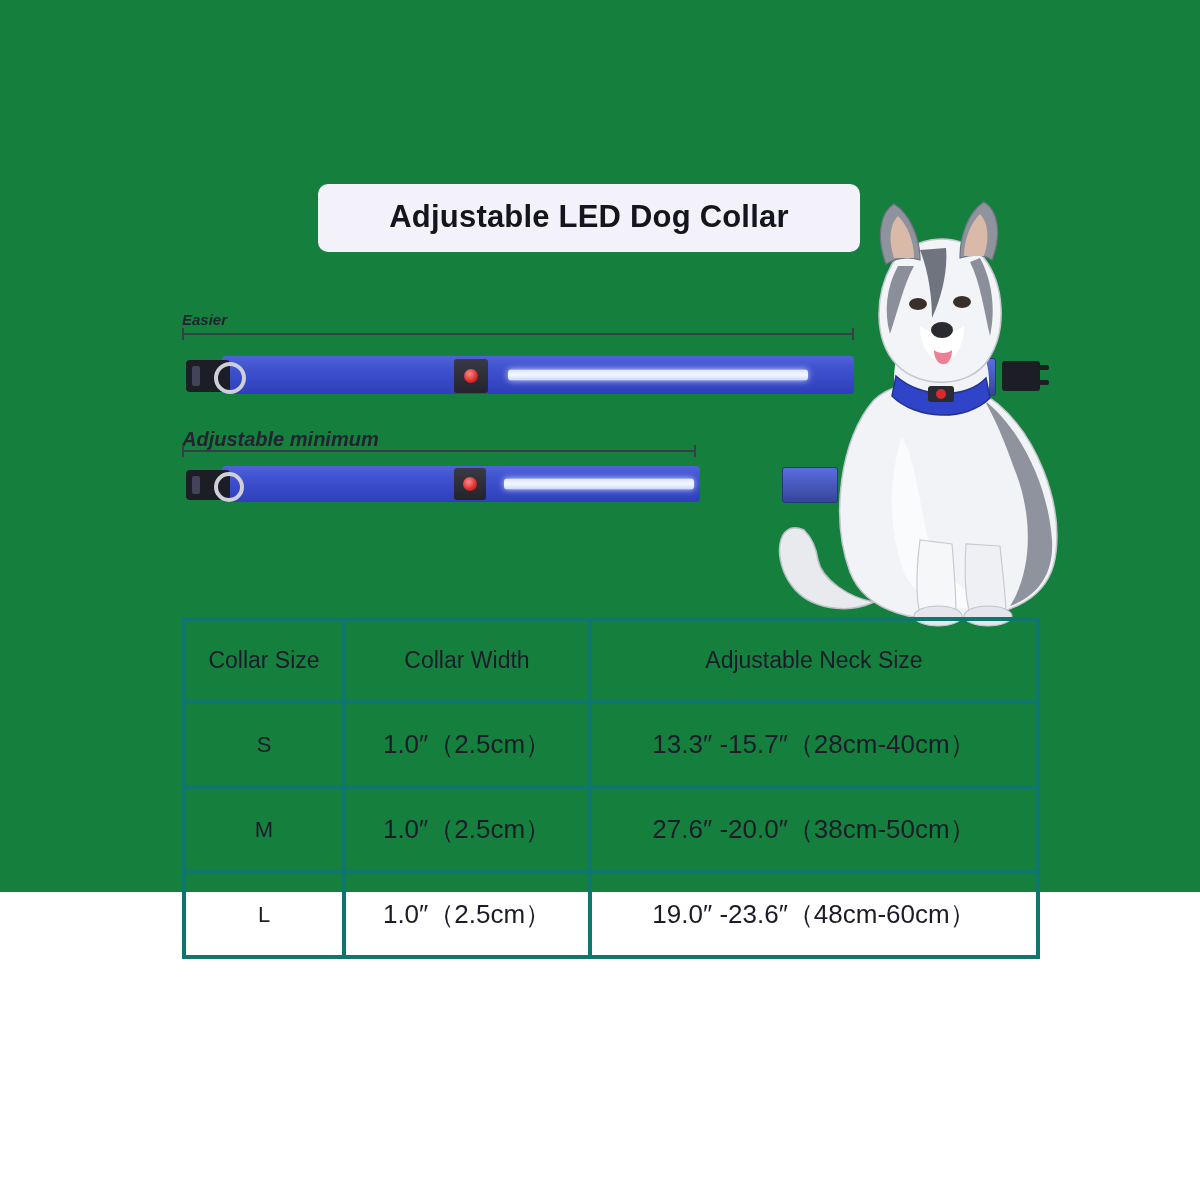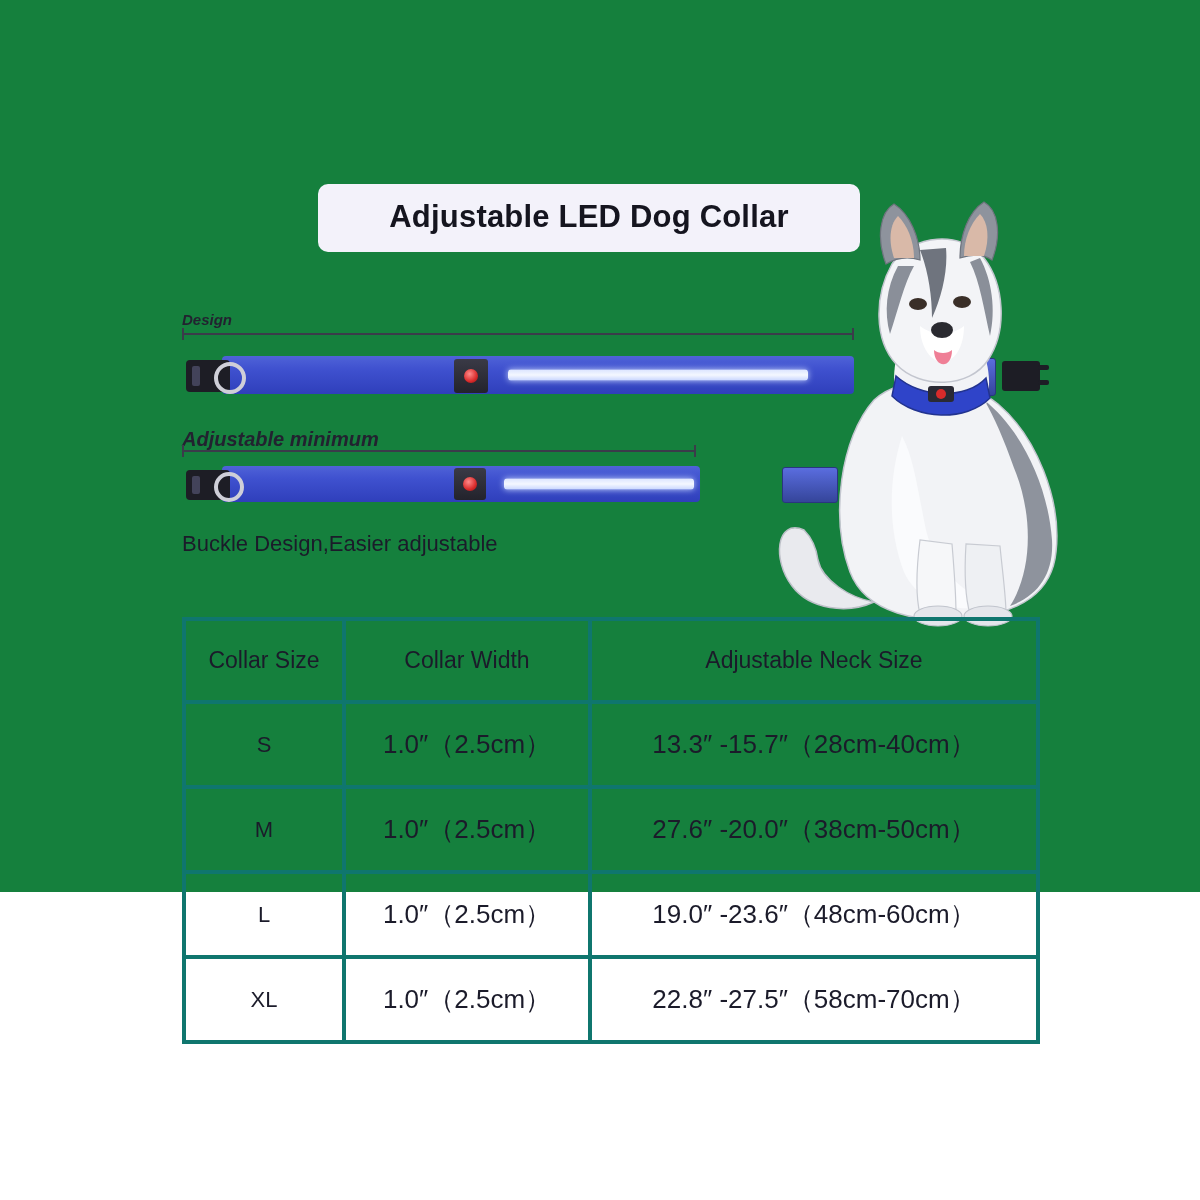--- a/index.html
+++ b/index.html
@@ -229,21 +229,21 @@
   .size-table tbody td.cell-size { font-size: 22px; }
 </style>
 </head>
 <body>
 
 <div id="sheet">
 
   <div class="title-plate"></div>
   <div class="title-text">Adjustable LED Dog Collar</div>
 
-  <div class="label-max">Design</div>
+  <div class="label-max">Easier</div>
   <div class="rule-max"></div>
 
   <div class="collar" style="left:186px; top:356px; width:668px; height:38px;">
     <div class="strap" style="left:36px; width:632px; height:38px;"></div>
     <div class="led" style="left:322px; width:300px;"></div>
     <div class="buckle-dark" style="left:0px; top:4px; width:44px; height:32px;">
       <div class="notch" style="left:6px; top:6px; width:8px; height:20px;"></div>
     </div>
     <div class="ring" style="left:28px; top:6px; width:24px; height:24px;"></div>
     <div class="box-module" style="left:268px; top:3px; width:34px; height:34px;">
@@ -269,21 +269,20 @@
     <div class="box-module" style="left:268px; top:2px; width:32px; height:32px;">
       <span class="dot"></span>
     </div>
     <div class="slider" style="left:596px; top:1px; width:54px; height:34px;"></div>
     <div class="clip-right" style="left:662px; top:4px; width:36px; height:28px;">
       <span class="prong" style="top:4px;"></span>
       <span class="prong" style="top:17px;"></span>
     </div>
   </div>
 
-  <div class="caption-buckle">Buckle Design,Easier adjustable</div>
 
   <div class="dog-wrap">
     <svg width="310" height="430" viewBox="0 0 310 430">
 
       <path d="M34 330 C6 318 2 360 22 386 C40 410 78 414 104 402 C80 398 52 380 48 360 C46 346 40 336 34 330 Z" fill="#e9eaee" stroke="#bdc0c8" stroke-width="1.5"></path>
 
       <path d="M104 200 C70 238 60 318 80 372 C96 414 150 424 200 418 C252 412 282 392 286 352 C292 300 266 236 228 204 C196 178 134 172 104 200 Z" fill="#f2f3f6" stroke="#c3c6cf" stroke-width="1.5"></path>
 
       <path d="M132 236 C118 280 118 330 134 372 C150 408 196 414 224 404 C198 396 166 372 156 330 C148 292 144 258 132 236 Z" fill="#fafbfd"></path>
 
@@ -339,21 +338,16 @@
       <tr>
         <td class="cell-size">M</td>
         <td>1.0″（2.5cm）</td>
         <td>27.6″ -20.0″（38cm-50cm）</td>
       </tr>
       <tr>
         <td class="cell-size">L</td>
         <td>1.0″（2.5cm）</td>
         <td>19.0″ -23.6″（48cm-60cm）</td>
       </tr>
-      <tr>
-        <td class="cell-size">XL</td>
-        <td>1.0″（2.5cm）</td>
-        <td>22.8″ -27.5″（58cm-70cm）</td>
-      </tr>
     </tbody>
   </table>
 
 </div>
 
 </body></html>

